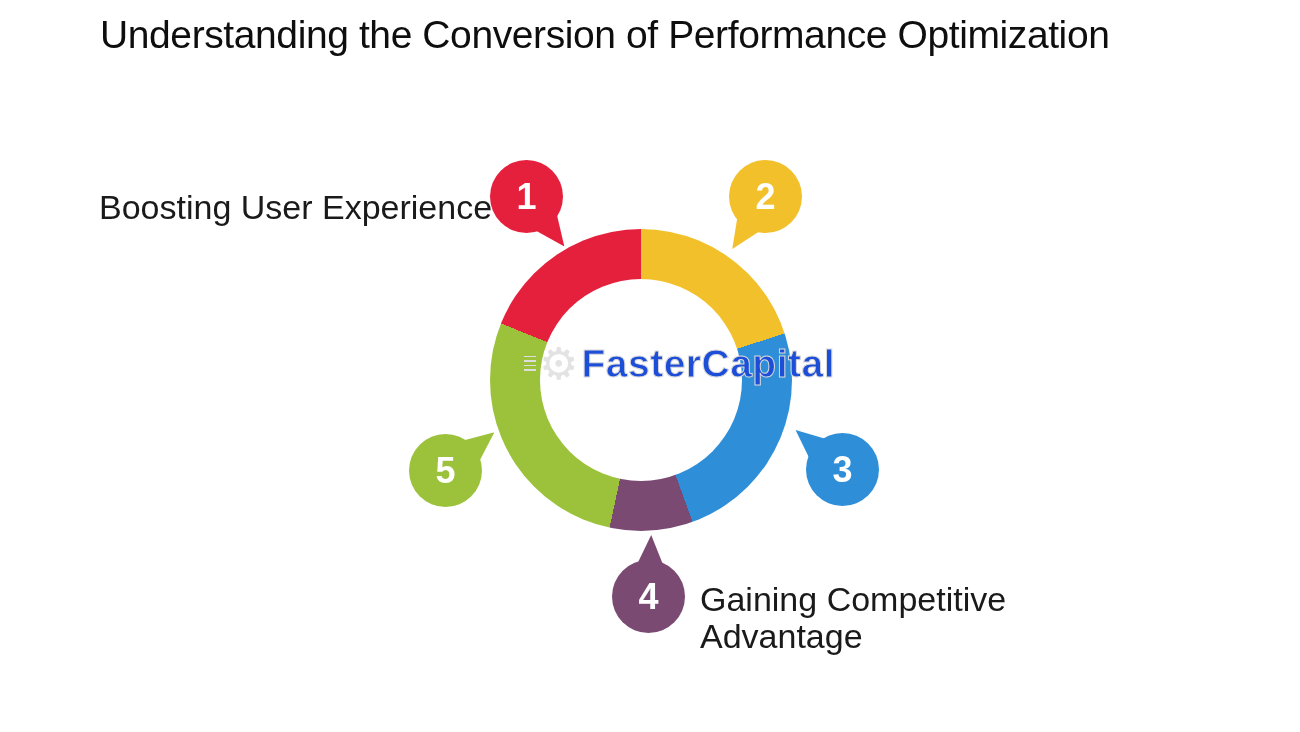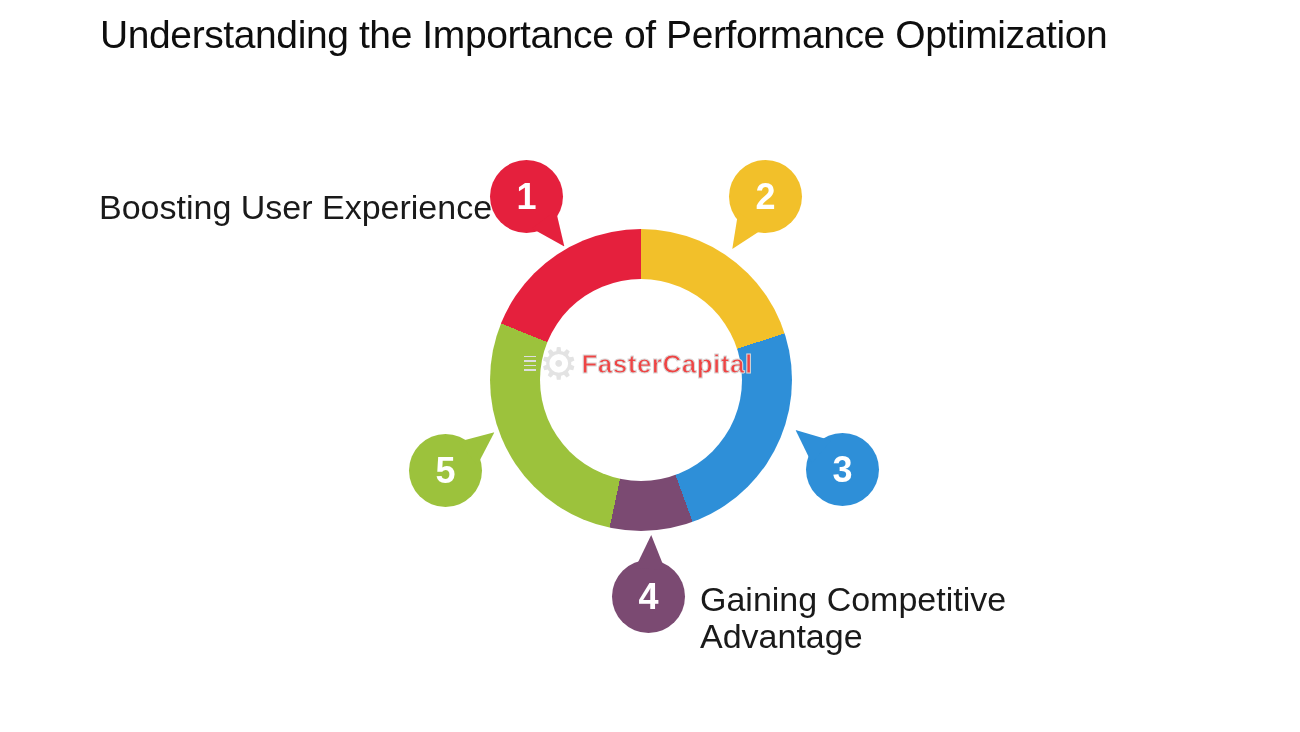--- a/index.html
+++ b/index.html
@@ -25,21 +25,21 @@
   .watermark {
     position:absolute; left:524px; top:342px; display:flex; align-items:center;
     gap:3px; z-index:3; pointer-events:none;
   }
   .wm-lines {
     width:12px; height:17px;
     background:repeating-linear-gradient(to bottom,#dedede 0 1.5px,transparent 1.5px 4.5px);
   }
   .wm-gear { font-size:44px; line-height:44px; color:#e3e3e3; }
   .wm-text {
-    font-size:26px; font-weight:600; color:#ef4444;
+    font-size:39px; font-weight:600; color:#1d4ed8;
     -webkit-text-stroke:1px #d9d9d9; letter-spacing:0.5px;
   }
   
   .bubble {
     position:absolute; width:73px; height:73px; border-radius:50%;
     display:flex; align-items:center; justify-content:center; z-index:2;
   }
   .bubble .tail {
     position:absolute; left:50%; top:50%; width:34px; height:30px;
     clip-path:polygon(0 0, 100% 50%, 0 100%);
@@ -57,21 +57,21 @@
   }
   #label-1{left:99px;top:189px}  #label-2{left:816px;top:189px}
   #label-3{left:887px;top:453px} #label-4{left:700px;top:581px}
   #label-5{left:13px;top:452px}
 </style>
 </head>
 <body>
 
 <div class="canvas">
 
-  <div class="title">Understanding the Importance of Performance Optimization</div>
+  <div class="title">Understanding the Conversion of Performance Optimization</div>
 
   <div class="donut" id="donut" style="background: conic-gradient(rgb(242, 192, 42) 0deg, rgb(242, 192, 42) 72deg, rgb(46, 143, 216) 72deg, rgb(46, 143, 216) 160deg, rgb(123, 74, 114) 160deg, rgb(123, 74, 114) 192deg, rgb(156, 194, 60) 192deg, rgb(156, 194, 60) 292deg, rgb(229, 32, 61) 292deg, rgb(229, 32, 61) 360deg);">
     <div class="donut-hole"></div>
   </div>
 
   <div class="watermark">
     <span class="wm-lines"></span>
     <span class="wm-gear">⚙</span>
     <span class="wm-text">FasterCapital</span>
   </div>

